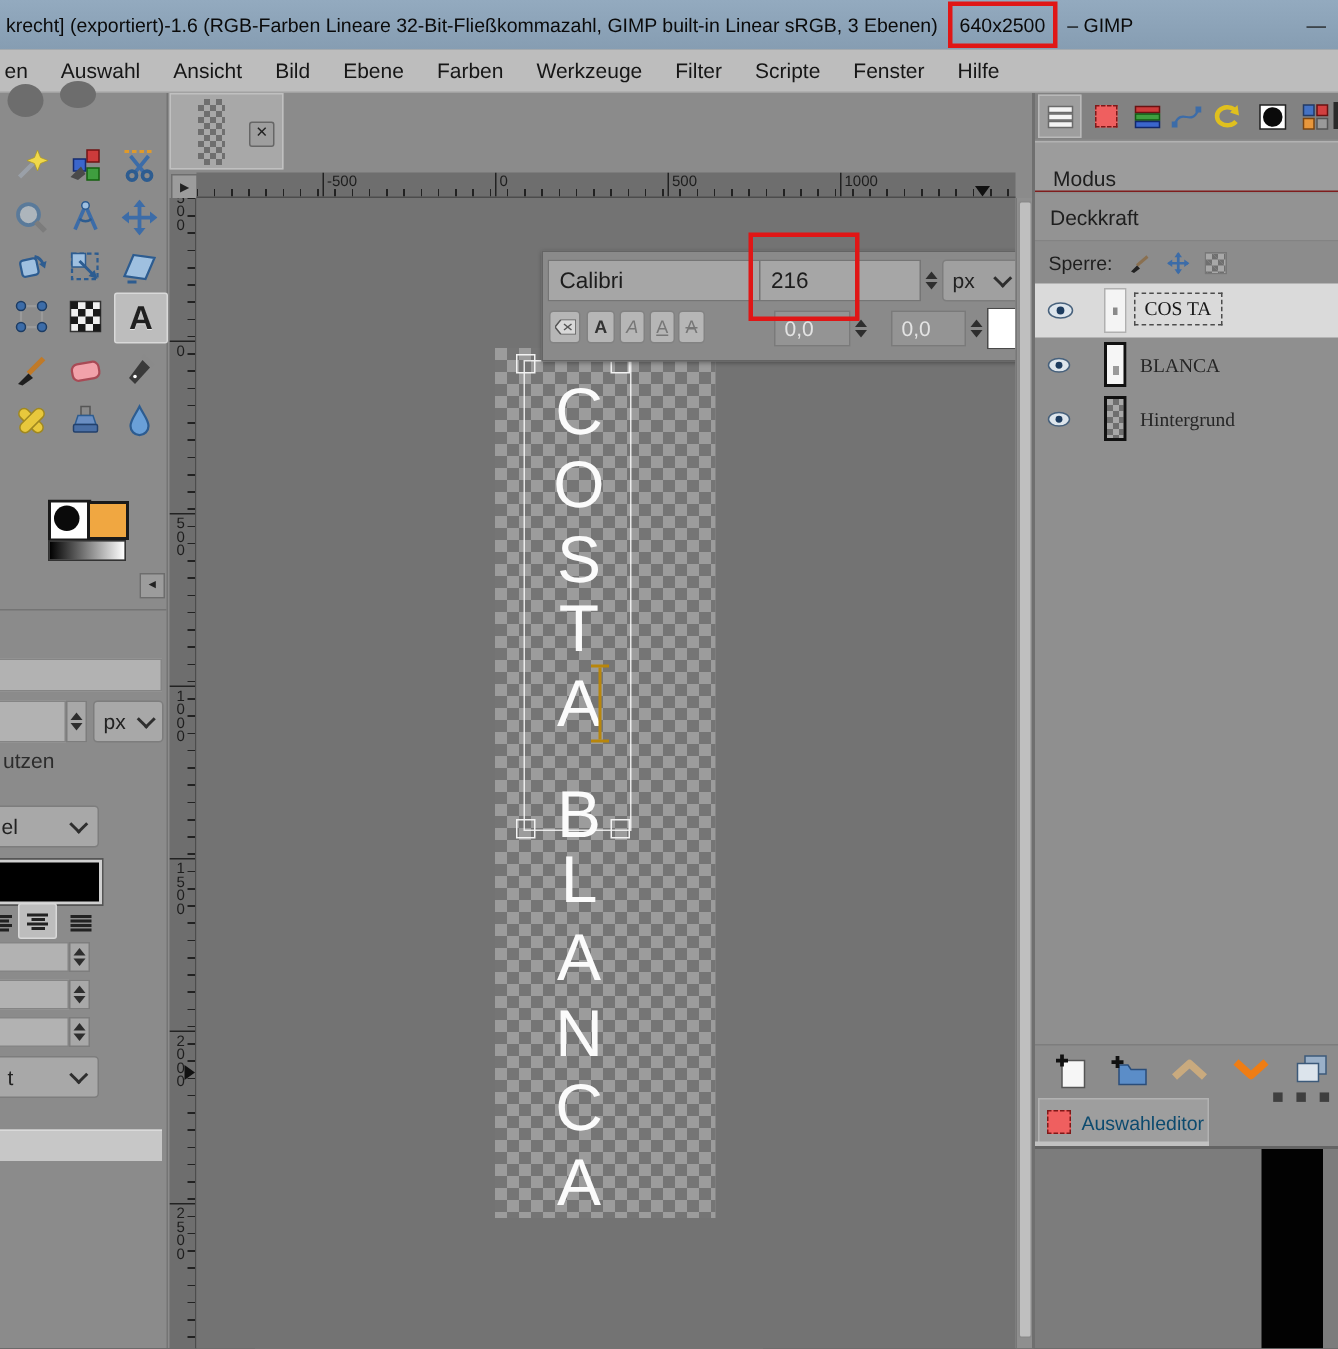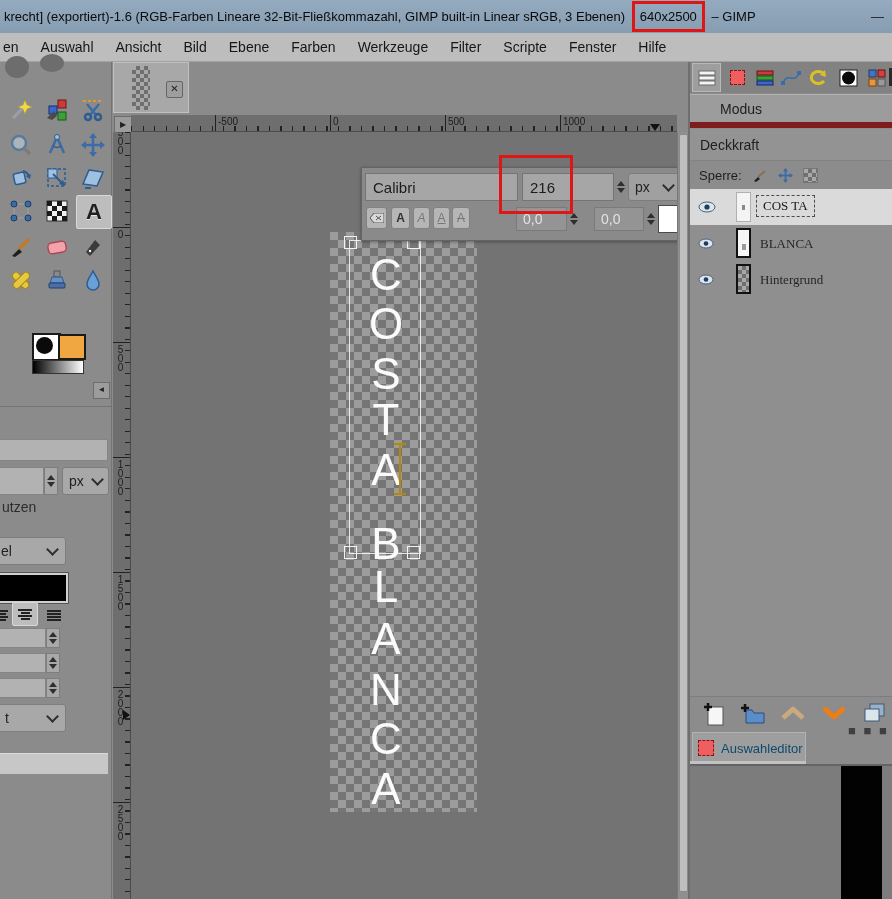--- a/index.html
+++ b/index.html
@@ -404,21 +404,21 @@
       <span class="letter" style="left:255px;top:635px;">A</span>
 
       <div class="abs" style="left:268px;top:313px;width:2px;height:48px;background:#b8860b;"></div>
       <div class="abs" style="left:263px;top:311px;width:12px;height:2px;background:#b8860b;"></div>
       <div class="abs" style="left:263px;top:361px;width:12px;height:2px;background:#b8860b;"></div>
 
       <div class="abs txt-toolbar" style="left:230px;top:35px;width:322px;height:72px;">
         <div class="abs tt-field" style="left:3px;top:5px;width:153px;height:28px;">
           <span>Calibri</span>
         </div>
-        <div class="abs tt-field" style="left:160px;top:5px;width:92px;height:28px;">
+        <div class="abs tt-field" style="left:144px;top:5px;width:108px;height:28px;">
           <span>216</span>
         </div>
         <div class="abs spin" style="left:252px;top:8px;width:13px;height:22px;border:none;background:transparent;">
             <i class="tri-up"></i>
             <i class="tri-dn"></i>
           </div>
         <div class="abs dropdown" style="left:266px;top:5px;width:52px;height:28px;padding:0 6px;justify-content:space-between;background:#a0a0a0;">
           <span>px</span>
             <span class="chev"></span>
         </div>
@@ -503,21 +503,21 @@
         <svg width="18" height="18">
             <rect x="1" y="1" width="7" height="7" fill="#4472c4" stroke="#223a66"></rect>
             <rect x="10" y="1" width="7" height="7" fill="#d24040" stroke="#6a1212"></rect>
             <rect x="1" y="10" width="7" height="7" fill="#e8973c" stroke="#7a4410"></rect>
             <rect x="10" y="10" width="7" height="7" fill="#9a9a9a" stroke="#555"></rect>
           </svg>
       </div>
       <div class="abs" style="left:199px;top:6px;width:3px;height:18px;background:#2a2a2a;"></div>
     </div>
 
-    <div class="abs dock-row" style="top:32px;height:34px;background:#9c9c9c;border-top:1px solid #b2b2b2;border-bottom:6px solid #7f1d1d;padding-left:30px;">
+    <div class="abs dock-row" style="top:32px;height:34px;background:#9c9c9c;border-top:1px solid #b2b2b2;border-bottom:1px solid #7f1d1d;padding-left:12px;align-items:flex-end;">
       <span>Modus</span>
     </div>
 
     <div class="abs dock-row" style="top:67px;height:32px;background:#939393;border-bottom:1px solid #838383;padding-left:10px;">
       <span>Deckkraft</span>
     </div>
 
     <div class="abs dock-row" style="top:100px;height:27px;font-size:13px;padding-left:9px;gap:10px;">
       <span>Sperre:</span>
       <svg width="16" height="14">

